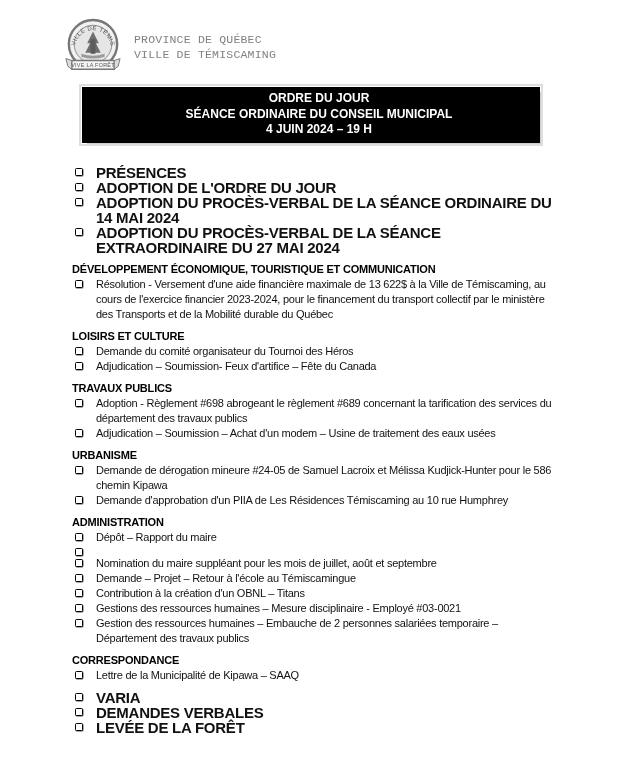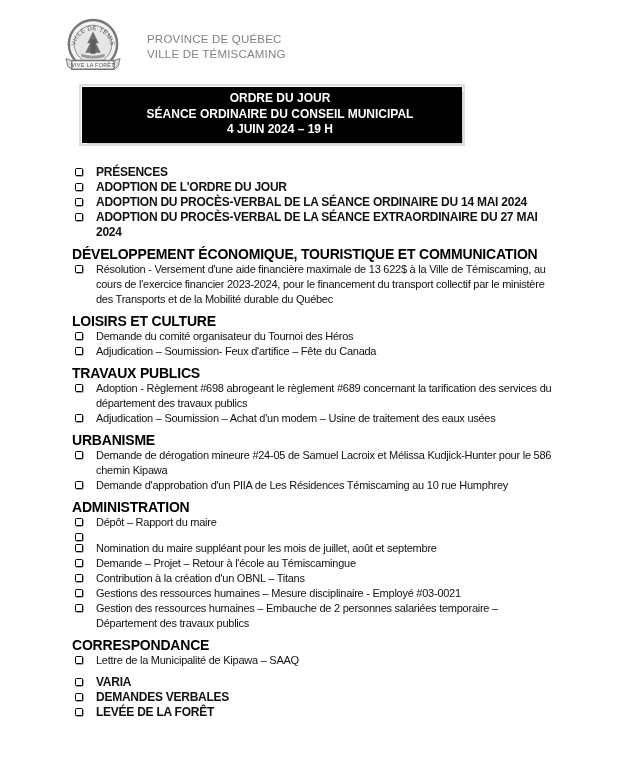--- a/index.html
+++ b/index.html
@@ -19,64 +19,65 @@
 
   
   .letterhead {
     display: flex;
     align-items: center;
     height: 58px;
     margin-left: -10px;
   }
   .logo-wrap { width: 62px; height: 58px; flex-shrink: 0; }
   .letterhead-text {
-    margin-left: 23px;
+    margin-left: 10px;
     color: #828282;
     font-size: 11.5px;
     line-height: 15px;
     letter-spacing: 0.2px;
+    font-family: Liberation Mono, monospace;
   }
 
   
   .title-box {
     margin-top: 11px;
     margin-left: 10px;
-    width: 380px;
+    width: 458px;
     background: #000000;
     color: #ffffff;
     text-align: center;
     font-weight: bold;
     font-size: 12px;
     line-height: 15.5px;
     padding: 4px 0 5px 16px;
     outline: 2px solid #dedede;
     outline-offset: 1px;
     box-shadow: 4px 4px 0 -1px #cfcfcf;
   }
 
   
   .agenda { margin-top: 22px; }
   .agenda-section { margin-bottom: 7px; }
   .agenda-section.gap-before { margin-top: 0; }
   .section-heading {
     font-weight: bold;
-    font-size: 14px;
+    font-size: 11px;
     letter-spacing: -0.2px;
     line-height: 15px;
     color: #000;
   }
   .agenda-item {
     display: flex;
     align-items: flex-start;
     padding-left: 3px;
     font-size: 11px;
     letter-spacing: -0.25px;
     line-height: 15px;
   }
-  .strong-items .agenda-item { font-weight: bold; font-size: 12px; }
+  .strong-items .agenda-item { font-weight: bold; font-size: 15px; }
   .checkbox {
     width: 8px; height: 8px;
     border: 1.3px solid #000;
     border-radius: 1.5px;
     margin: 3px 13px 0 0;
     flex-shrink: 0;
     background: #fff;
     box-shadow: 0.5px 0.5px 0 #555;
   }
   .item-text { max-width: 456px; }

